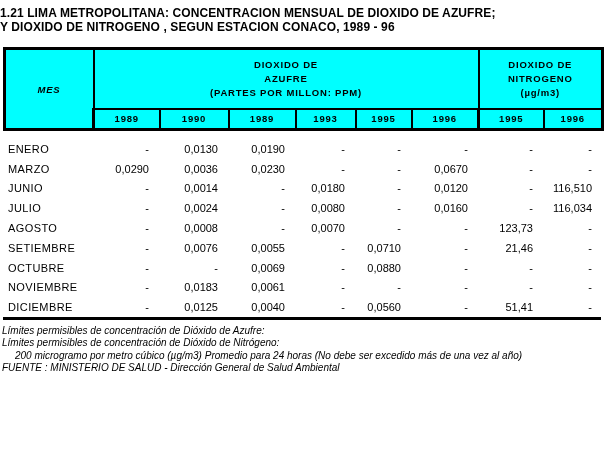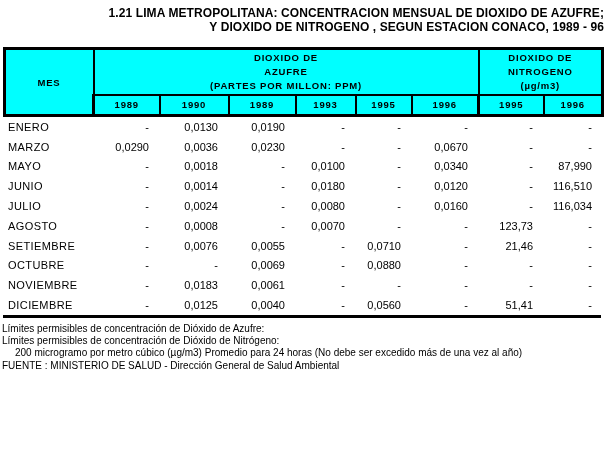--- a/index.html
+++ b/index.html
@@ -8,21 +8,21 @@
     position: relative;
     width: 604px;
     height: 454px;
     background: #ffffff;
     color: #000000;
     font-family: "Liberation Sans", sans-serif;
     overflow: hidden;
   }
   .title-block {
     padding-top: 6px;
-    text-align: right;
+    text-align: left;
     font-weight: bold;
     font-size: 12px;
     line-height: 14px;
     letter-spacing: 0.1px;
   }
   table.tbl {
     border-collapse: collapse;
     table-layout: fixed;
     width: 598px;
     margin-left: 3px;
@@ -34,26 +34,26 @@
   table.hdr th {
     background: #00ffff;
     border: 2px solid #000000;
     font-size: 9.5px;
     font-weight: bold;
     letter-spacing: 0.8px;
     padding: 0;
     text-align: center;
     vertical-align: middle;
   }
-  th.mes-cell { letter-spacing: 1.5px; }
-  th.grp { height: 46px; border-left: 3px solid #000000; }
+  th.mes-cell { letter-spacing: 1.5px; font-style: italic; }
+  th.grp { height: 60px; border-left: 3px solid #000000; }
   th.grp .gline { line-height: 14px; }
   tr.yr th { height: 21px; font-size: 9.5px; }
   tr.yr th.grp-start { border-left: 3px solid #000000; }
-  table.data { }
+  table.data { margin-top: 8px; }
   table.data td {
     font-size: 11px;
     height: 19.8px;
     padding: 0 9px 0 0;
     text-align: right;
     vertical-align: middle;
     white-space: nowrap;
   }
   table.data td.mes {
     text-align: left;
@@ -61,20 +61,21 @@
     letter-spacing: 0.4px;
   }
   .bottom-rule {
     width: 598px;
     height: 3px;
     background: #000000;
     margin-left: 3px;
   }
   .footnotes {
     margin: 5px 0 4px 2px;
+    font-style: italic;
     font-size: 10px;
     line-height: 12.2px;
   }
   .footnotes .indent { padding-left: 13px; }
 </style>
 </head>
 <body>
 
 <div class="page">
 
@@ -151,31 +152,20 @@
           <td>0,0290</td>
           <td>0,0036</td>
           <td>0,0230</td>
           <td>-</td>
           <td>-</td>
           <td>0,0670</td>
           <td>-</td>
           <td>-</td>
         </tr>
         <tr>
-          <td class="mes">MAYO</td>
-          <td>-</td>
-          <td>0,0018</td>
-          <td>-</td>
-          <td>0,0100</td>
-          <td>-</td>
-          <td>0,0340</td>
-          <td>-</td>
-          <td>87,990</td>
-        </tr>
-        <tr>
           <td class="mes">JUNIO</td>
           <td>-</td>
           <td>0,0014</td>
           <td>-</td>
           <td>0,0180</td>
           <td>-</td>
           <td>0,0120</td>
           <td>-</td>
           <td>116,510</td>
         </tr>

